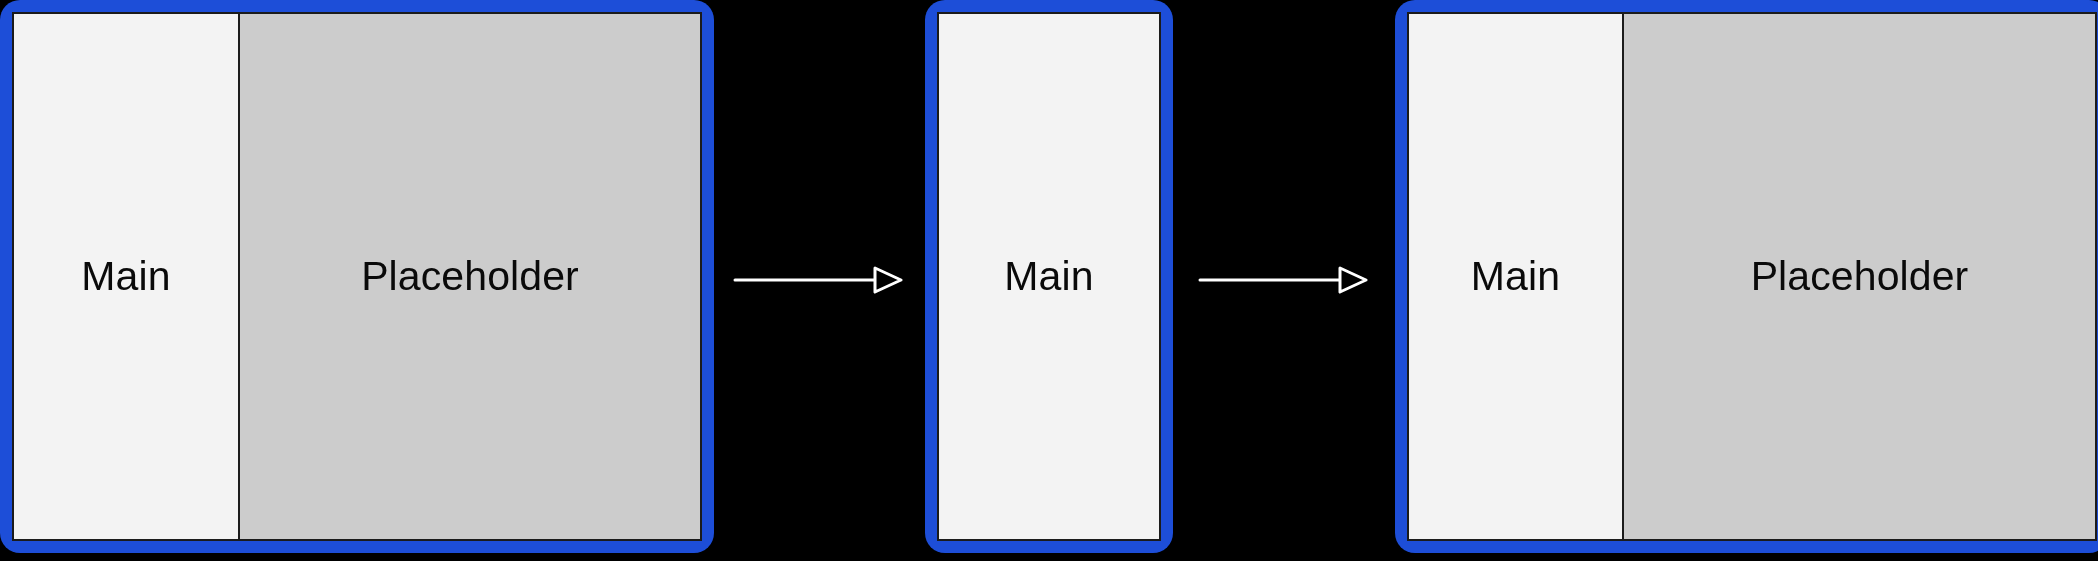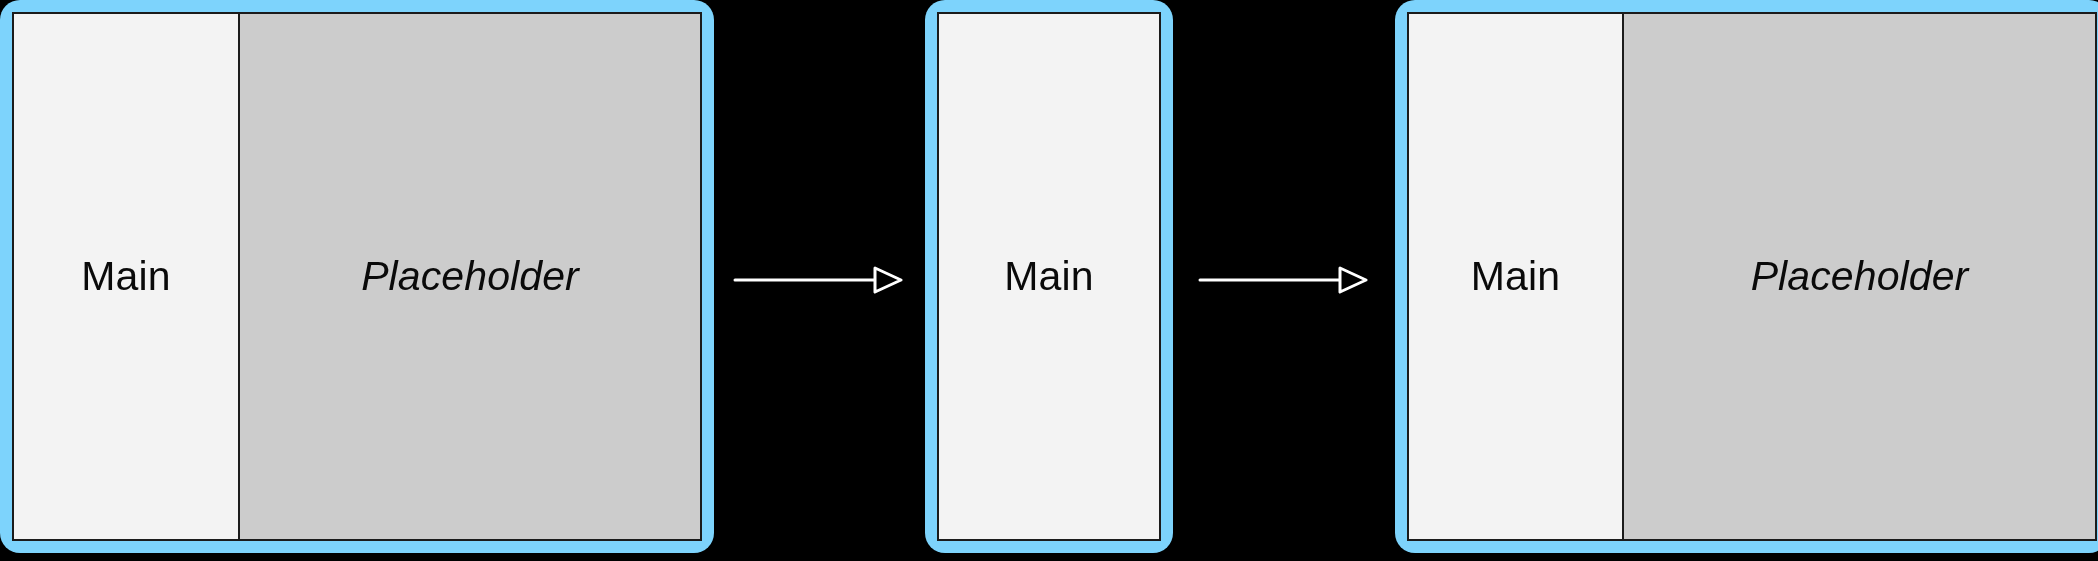--- a/index.html
+++ b/index.html
@@ -17,21 +17,21 @@
     width: 2098px;
     height: 561px;
     background: #000000;
     overflow: hidden;
   }
 
   
   .panel {
     position: absolute;
     box-sizing: border-box;
-    background: #7dd3fc;
+    background: #1d4ed8;
     border-radius: 20px;
     padding: 12px;
   }
   .panel-inner {
     box-sizing: border-box;
     width: 100%;
     height: 100%;
     display: flex;
     flex-direction: row;
     border: 2px solid #1b1b1b;
@@ -47,21 +47,20 @@
     height: 100%;
     overflow: hidden;
   }
   .region-main {
     background: #f3f3f3;
   }
   .region-placeholder {
     background: #cccccc;
     border-left: 2px solid #1b1b1b;
     flex: 1 1 auto;
-    font-style: italic;
   }
   .region-label {
     font-size: 41px;
     line-height: 1;
     color: #0a0a0a;
     white-space: nowrap;
     letter-spacing: 0.1px;
   }
 
   

